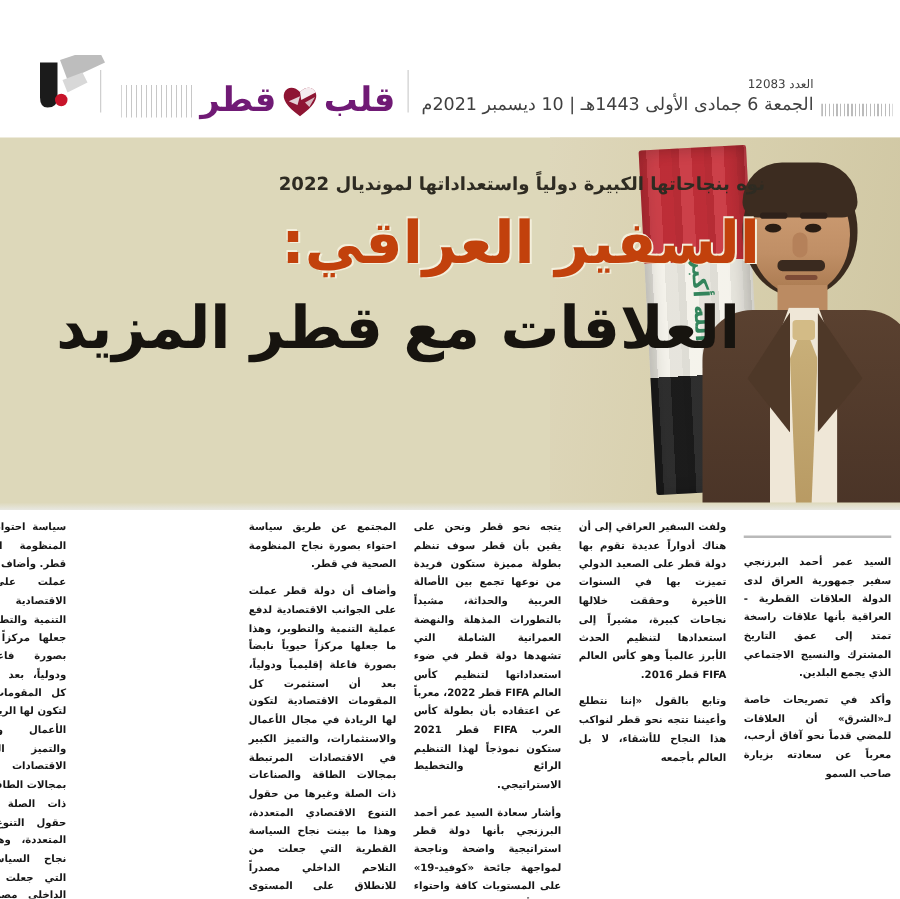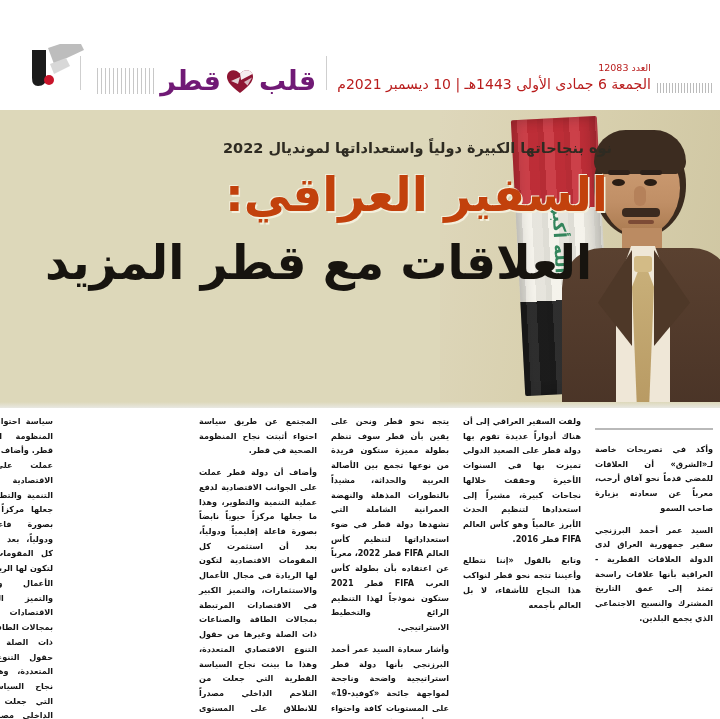--- a/index.html
+++ b/index.html
@@ -37,21 +37,21 @@
   }
   .brand-word{
     font-size:27px;font-weight:bold;color:#701a75;letter-spacing:0;
     line-height:1;font-family:"DejaVu Sans","Liberation Sans",sans-serif;
   }
   .brand-heart{width:30px;height:26px;flex:0 0 auto;}
   .mast-divider2{
     flex:0 0 auto;width:1px;height:34px;background:#cfcfcf;margin:0 10px 6px 10px;
   }
   .issue{
-    flex:0 0 auto;line-height:1.35;margin-bottom:2px;color:#b91c1c;
+    flex:0 0 auto;line-height:1.35;margin-bottom:2px;color:#404040;
   }
   .issue .issue-no{font-size:9.5px;}
   .issue .issue-date{font-size:14px;}
   .hatch-left{
     flex:1 1 auto;height:10px;margin:0 6px 3px 6px;align-self:flex-end;
     background:repeating-linear-gradient(90deg,#8e8e8e 0px,#8e8e8e 1px,transparent 1px,transparent 3px);
     opacity:.6;
   }
 
   
@@ -255,36 +255,36 @@
     <div class="head2">العلاقات مع قطر المزيد</div>
 
     <div class="banner-fade"></div>
   </div>
 
   <div class="body-area">
     <div class="cols">
 
       <div class="col">
         <div class="rule"></div>
+        <p>السيد عمر أحمد البرزنجي سفير جمهورية العراق لدى الدولة العلاقات القطرية - العراقية بأنها علاقات راسخة تمتد إلى عمق التاريخ المشترك والنسيج الاجتماعي الذي يجمع البلدين.</p>
         <p>وأكد في تصريحات خاصة لـ«الشرق» أن العلاقات للمضي قدماً نحو آفاق أرحب، معرباً عن سعادته بزيارة صاحب السمو</p>
-        <p>السيد عمر أحمد البرزنجي سفير جمهورية العراق لدى الدولة العلاقات القطرية - العراقية بأنها علاقات راسخة تمتد إلى عمق التاريخ المشترك والنسيج الاجتماعي الذي يجمع البلدين.</p>
       </div>
 
       <div class="col">
         <p>ولفت السفير العراقي إلى أن هناك أدواراً عديدة تقوم بها دولة قطر على الصعيد الدولي تميزت بها في السنوات الأخيرة وحققت خلالها نجاحات كبيرة، مشيراً إلى استعدادها لتنظيم الحدث الأبرز عالمياً وهو كأس العالم FIFA قطر 2016.</p>
         <p>وتابع بالقول «إننا نتطلع وأعيننا تتجه نحو قطر لنواكب هذا النجاح للأشقاء، لا بل العالم بأجمعه</p>
       </div>
 
       <div class="col">
         <p>يتجه نحو قطر ونحن على يقين بأن قطر سوف تنظم بطولة مميزة ستكون فريدة من نوعها تجمع بين الأصالة العربية والحداثة، مشيداً بالتطورات المذهلة والنهضة العمرانية الشاملة التي تشهدها دولة قطر في ضوء استعداداتها لتنظيم كأس العالم FIFA قطر 2022، معرباً عن اعتقاده بأن بطولة كأس العرب FIFA قطر 2021 ستكون نموذجاً لهذا التنظيم الرائع والتخطيط الاستراتيجي.</p>
         <p>وأشار سعادة السيد عمر أحمد البرزنجي بأنها دولة قطر استراتيجية واضحة وناجحة لمواجهة جائحة «كوفيد-19» على المستويات كافة واحتواء هذه الأزمة بشكل لافت بجيث قللت من آثارها على</p>
       </div>
 
       <div class="col">
-        <p>المجتمع عن طريق سياسة احتواء أثبتت نجاح المنظومة الصحية في قطر.</p>
+        <p>المجتمع عن طريق سياسة احتواء بصورة نجاح المنظومة الصحية في قطر.</p>
         <p>وأضاف أن دولة قطر عملت على الجوانب الاقتصادية لدفع عملية التنمية والتطوير، وهذا ما جعلها مركزاً حيوياً نابضاً بصورة فاعلة إقليمياً ودولياً، بعد أن استثمرت كل المقومات الاقتصادية لتكون لها الريادة في مجال الأعمال والاستثمارات، والتميز الكبير في الاقتصادات المرتبطة بمجالات الطاقة والصناعات ذات الصلة وغيرها من حقول التنوع الاقتصادي المتعددة، وهذا ما بينت نجاح السياسة القطرية التي جعلت من التلاحم الداخلي مصدراً للانطلاق على المستوى العالي.</p>
       </div>
 
       <div class="col">
       </div>
 
       <div class="col narrow">
         <p>سياسة احتواء أثبتت نجاح المنظومة الصحية في قطر. وأضاف أن دولة قطر عملت على الجوانب الاقتصادية لدفع عملية التنمية والتطوير، وهذا ما جعلها مركزاً حيوياً نابضاً بصورة فاعلة إقليمياً ودولياً، بعد أن استثمرت كل المقومات الاقتصادية لتكون لها الريادة في مجال الأعمال والاستثمارات، والتميز الكبير في الاقتصادات المرتبطة بمجالات الطاقة والصناعات ذات الصلة وغيرها من حقول التنوع الاقتصادي المتعددة، وهذا ما بينت نجاح السياسة القطرية التي جعلت من التلاحم الداخلي مصدراً للانطلاق على المستوى العالمي.</p>
 
       </div>

